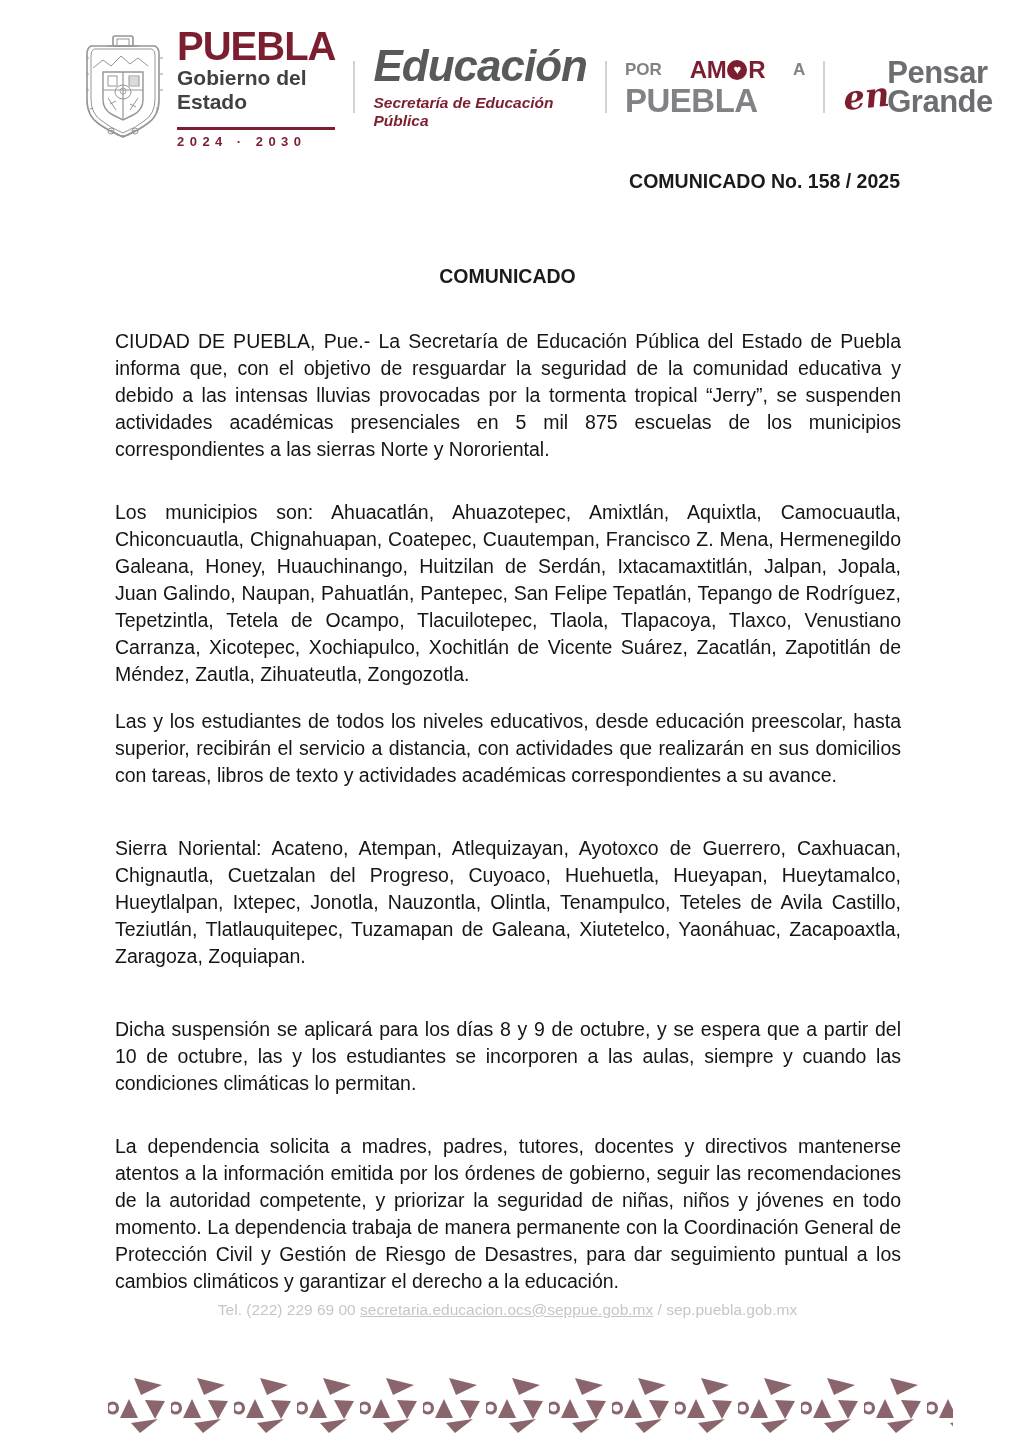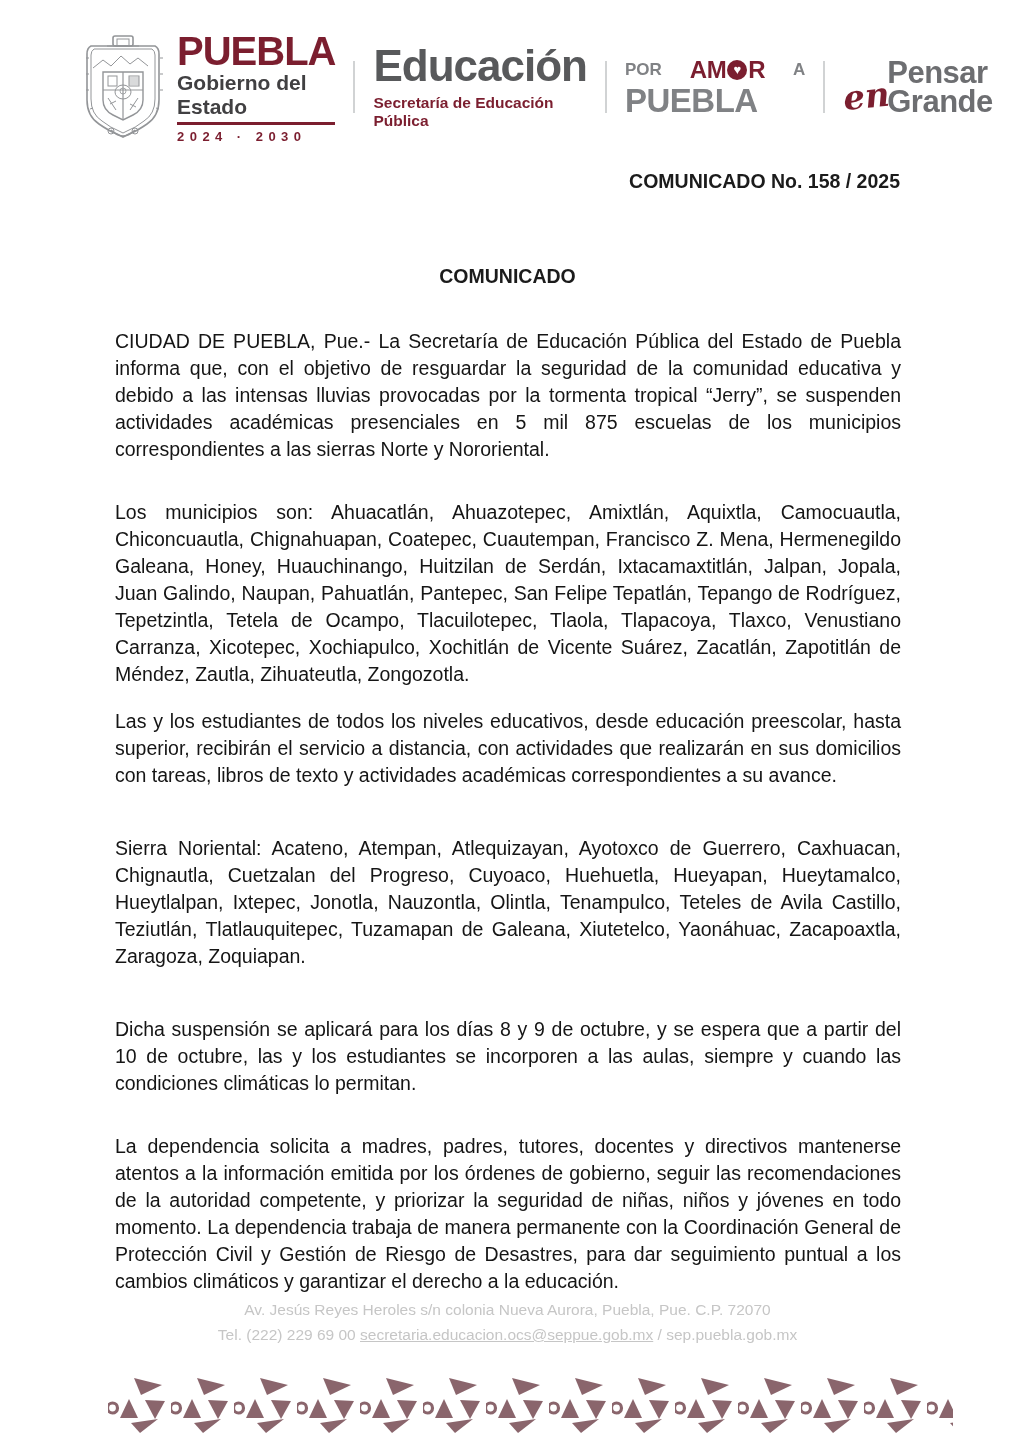--- a/index.html
+++ b/index.html
@@ -24,28 +24,28 @@
   }
   .crest { width: 84px; height: 106px; flex: 0 0 auto; margin-right: 12px; }
   .brand-puebla { display: flex; flex-direction: column; align-items: flex-start; }
   .brand-puebla .b1 {
     font-size: 40px; font-weight: bold; letter-spacing: -1px;
     color: var(--maroon); line-height: 40px;
   }
   .brand-puebla .b2 {
     font-size: 21px; font-weight: bold; color: #414042;
     border-bottom: 3px solid var(--maroon);
-    padding-bottom: 3px; line-height: 24px; width: 100%;
+    padding-bottom: 13px; line-height: 24px; width: 100%;
   }
   .brand-puebla .b3 {
     font-size: 13px; font-weight: bold; color: var(--maroon);
     letter-spacing: 0.42em; margin-top: 4px; white-space: nowrap; text-align: right;
   }
   .vdiv { width: 2px; background: #d1d3d4; height: 52px; margin: 0 18px; flex: 0 0 auto; }
-  .brand-edu { display: flex; flex-direction: column; }
+  .brand-edu { display: flex; flex-direction: column; font-style: italic; }
   .brand-edu .e1 {
     font-size: 44px; font-weight: 900; color: #58595b; line-height: 44px; letter-spacing: -1px;
   }
   .brand-edu .e2 {
     font-size: 15.5px; font-weight: bold; color: var(--maroon); margin-top: 6px;
   }
   .brand-amor { display: flex; flex-direction: column; line-height: 1; }
   .brand-amor .row1 { display: flex; align-items: center; color: #808285; font-weight: bold; gap: 28px; }
   .brand-amor .small { font-size: 17px; letter-spacing: 0; }
   .brand-amor .amor { font-size: 24px; font-weight: 900; color: var(--maroon); letter-spacing: -0.5px; display: flex; align-items: center; }
@@ -181,21 +181,20 @@
   <div class="body-text">
     <p class="para">CIUDAD DE PUEBLA, Pue.- La Secretaría de Educación Pública del Estado de Puebla informa que, con el objetivo de resguardar la seguridad de la comunidad educativa y debido a las intensas lluvias provocadas por la tormenta tropical “Jerry”, se suspenden actividades académicas presenciales en 5 mil 875 escuelas de los municipios correspondientes a las sierras Norte y Nororiental.</p>
     <p class="para tight">Los municipios son: Ahuacatlán, Ahuazotepec, Amixtlán, Aquixtla, Camocuautla, Chiconcuautla, Chignahuapan, Coatepec, Cuautempan, Francisco Z. Mena, Hermenegildo Galeana, Honey, Huauchinango, Huitzilan de Serdán, Ixtacamaxtitlán, Jalpan, Jopala, Juan Galindo, Naupan, Pahuatlán, Pantepec, San Felipe Tepatlán, Tepango de Rodríguez, Tepetzintla, Tetela de Ocampo, Tlacuilotepec, Tlaola, Tlapacoya, Tlaxco, Venustiano Carranza, Xicotepec, Xochiapulco, Xochitlán de Vicente Suárez, Zacatlán, Zapotitlán de Méndez, Zautla, Zihuateutla, Zongozotla.</p>
     <p class="para gap-lg">Las y los estudiantes de todos los niveles educativos, desde educación preescolar, hasta superior, recibirán el servicio a distancia, con actividades que realizarán en sus domicilios con tareas, libros de texto y actividades académicas correspondientes a su avance.</p>
     <p class="para gap-lg">Sierra Noriental: Acateno, Atempan, Atlequizayan, Ayotoxco de Guerrero, Caxhuacan, Chignautla, Cuetzalan del Progreso, Cuyoaco, Huehuetla, Hueyapan, Hueytamalco, Hueytlalpan, Ixtepec, Jonotla, Nauzontla, Olintla, Tenampulco, Teteles de Avila Castillo, Teziutlán, Tlatlauquitepec, Tuzamapan de Galeana, Xiutetelco, Yaonáhuac, Zacapoaxtla, Zaragoza, Zoquiapan.</p>
     <p class="para">Dicha suspensión se aplicará para los días 8 y 9 de octubre, y se espera que a partir del 10 de octubre, las y los estudiantes se incorporen a las aulas, siempre y cuando las condiciones climáticas lo permitan.</p>
     <p class="para">La dependencia solicita a madres, padres, tutores, docentes y directivos mantenerse atentos a la información emitida por los órdenes de gobierno, seguir las recomendaciones de la autoridad competente, y priorizar la seguridad de niñas, niños y jóvenes en todo momento. La dependencia trabaja de manera permanente con la Coordinación General de Protección Civil y Gestión de Riesgo de Desastres, para dar seguimiento puntual a los cambios climáticos y garantizar el derecho a la educación.</p>
   </div>
 
   <div class="footer">
-    <div>Av. Jesús Reyes Heroles s/n colonia Nueva Aurora, Puebla, Pue. C.P. 72070</div>
     <div><span>Tel. (222) 229 69 00 </span><a href="#">secretaria.educacion.ocs@seppue.gob.mx</a><span> / sep.puebla.gob.mx</span></div>
   </div>
 
   <svg class="aztec-border" viewBox="0 0 845 58">
     <defs>
       <pattern id="aztec" width="63" height="58" patternUnits="userSpaceOnUse">
         <g fill="#7a4f58" fill-opacity="0.88">
 
           <polygon points="26,2 54,9 33,19"></polygon>
 

